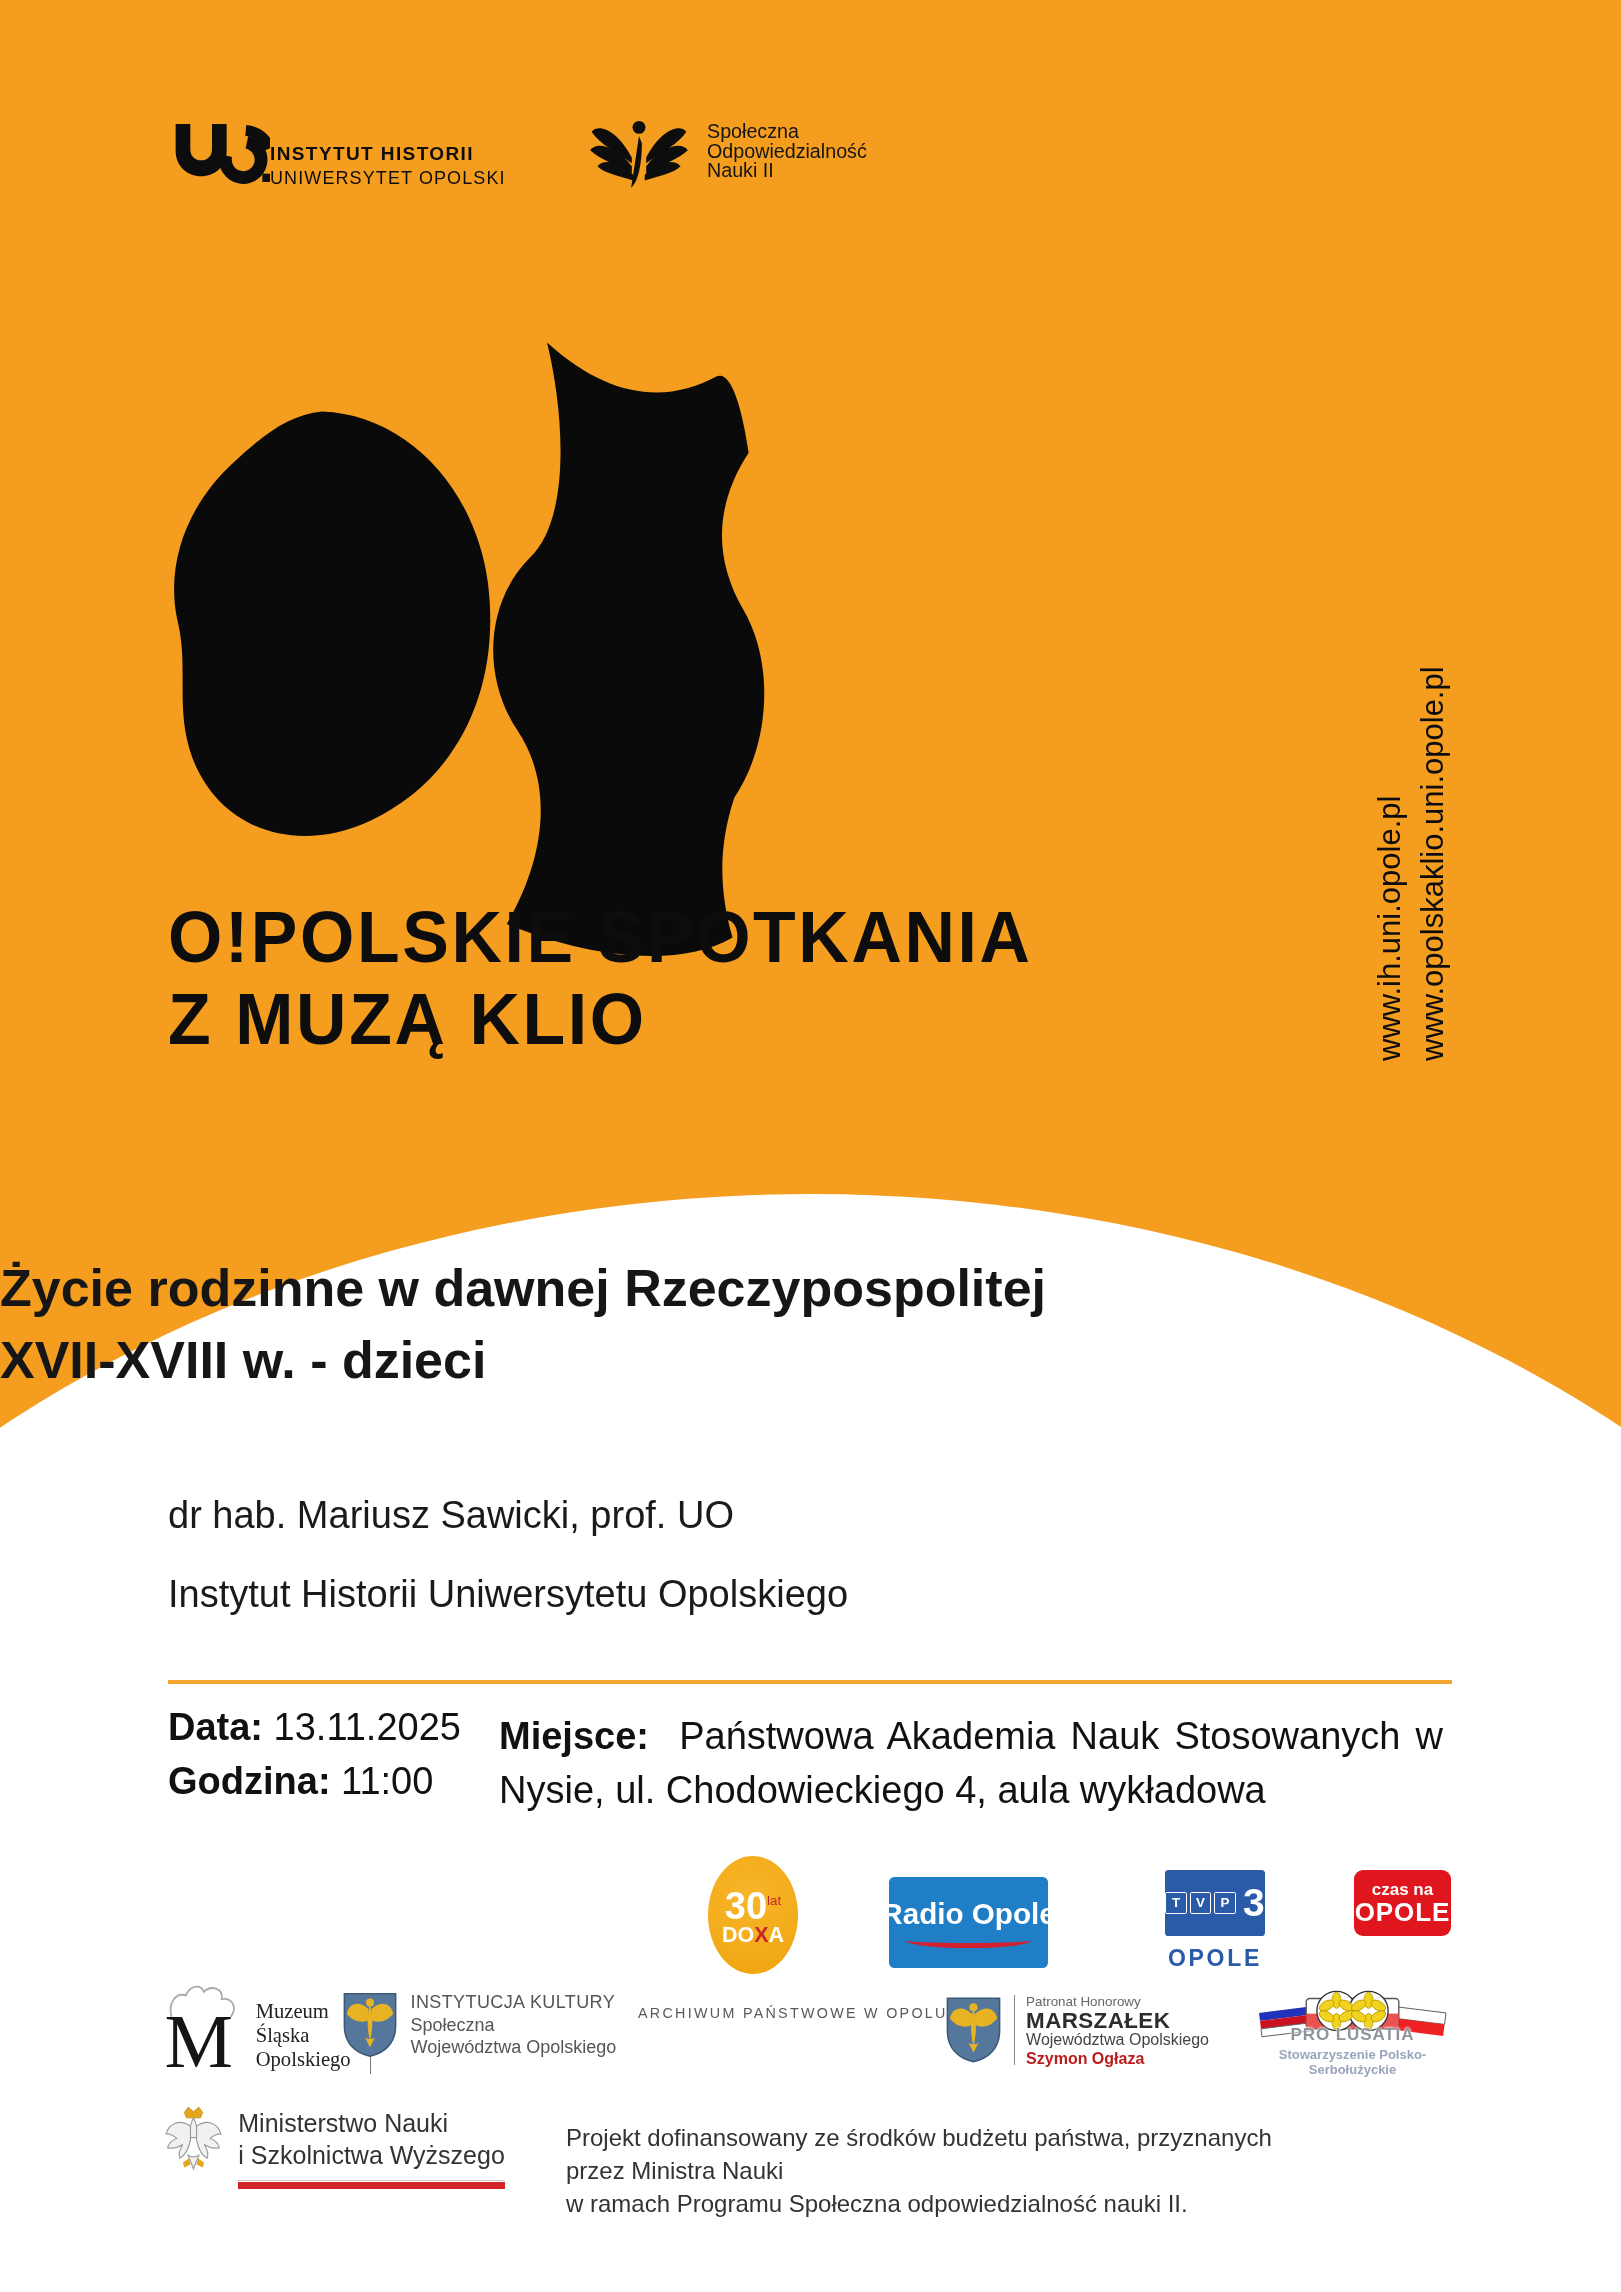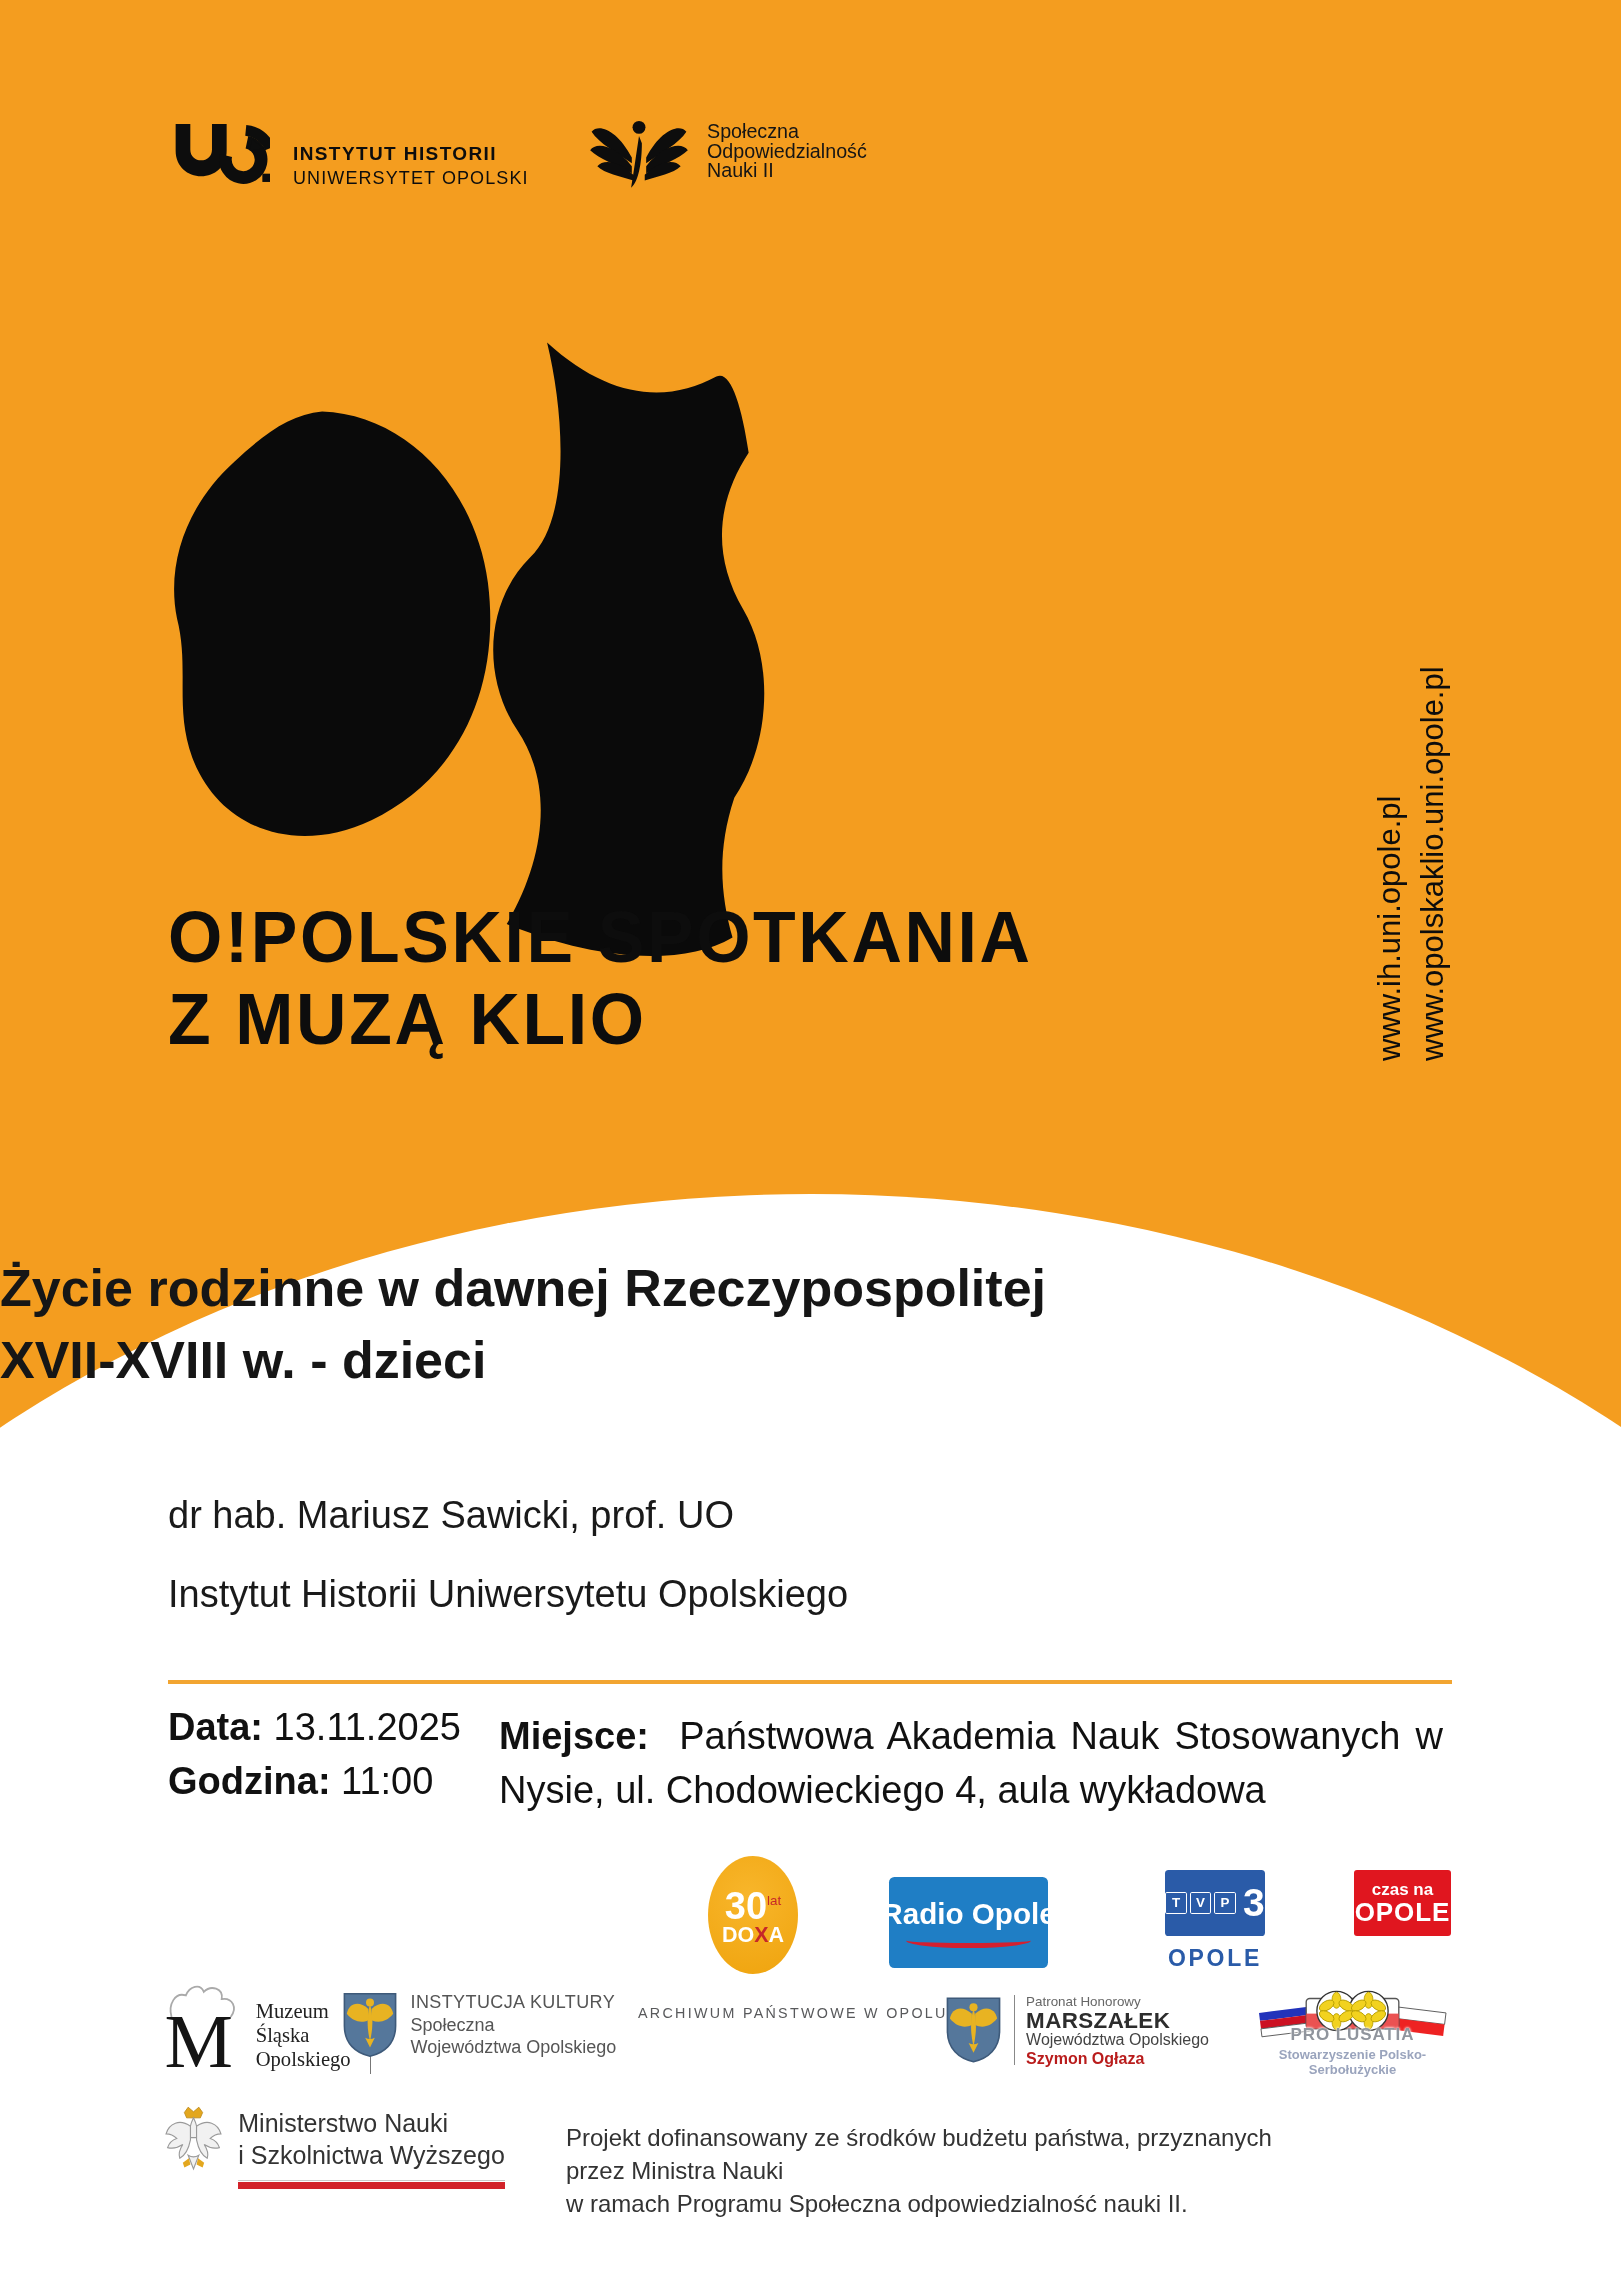--- a/index.html
+++ b/index.html
@@ -5,21 +5,21 @@
   html,body{margin:0;padding:0;background:#888;}
   .poster{
     position:relative;width:1621px;height:2293px;background:#ffffff;overflow:hidden;
     font-family:"Liberation Sans",sans-serif;color:#111;
   }
   .orange-panel{position:absolute;left:0;top:0;width:1621px;height:1431px;background:#F49D1F;}
   .white-curve{position:absolute;left:-443px;top:1194px;width:2508px;height:1970px;background:#ffffff;border-radius:50%;}
 
   
   .uo-logo{position:absolute;left:168px;top:120px;display:flex;align-items:flex-start;z-index:3;}
-  .uo-text{margin-left:23px;margin-top:23px;}
+  .uo-text{margin-top:23px;}
   .uo-text .l1{font-weight:bold;font-size:19px;letter-spacing:1.4px;color:#0d0d0d;}
   .uo-text .l2{font-size:18px;letter-spacing:1.1px;color:#0d0d0d;margin-top:2.7px;}
   .son-logo{position:absolute;left:580px;top:113px;display:flex;align-items:flex-start;z-index:3;}
   .son-text{margin-left:9px;margin-top:9px;font-size:19.7px;line-height:19.7px;color:#151515;}
 
   
   .os-shapes{position:absolute;left:134px;top:287px;z-index:3;}
 
   
   .series-title{position:absolute;left:168px;top:896px;z-index:3;font-weight:800;
@@ -53,21 +53,21 @@
   .doxa .nm .x{color:#C62828;}
   .radio-opole{position:absolute;left:889px;top:1877px;width:159px;height:91px;background:#1F7EC5;border-radius:5.4px;
     display:flex;flex-direction:column;align-items:center;justify-content:center;z-index:3;}
   .radio-opole .t{color:#fff;font-weight:bold;font-size:29.6px;white-space:nowrap;}
   .radio-opole .swoosh{width:125px;height:10.7px;border-bottom:5.4px solid #D41F2F;border-radius:50%;margin-top:1.8px;}
   .tvp3{position:absolute;left:1148px;top:1870px;width:134px;z-index:3;text-align:center;}
   .tvp3 .box{width:100px;height:66px;margin:0 auto;background:#2A5BA8;border-radius:3.6px;display:flex;align-items:center;justify-content:center;gap:2.7px;}
   .tvp3 .lb{width:19.7px;height:19.7px;border:1.8px solid #fff;border-radius:1.8px;color:#fff;font-weight:bold;font-size:13.4px;line-height:19.7px;text-align:center;}
   .tvp3 .digit{color:#fff;font-weight:800;font-size:39px;margin-left:4.5px;}
   .tvp3 .city{color:#2A5BA8;font-weight:800;font-size:23px;letter-spacing:2.7px;margin-top:9px;}
-  .czas{position:absolute;left:1354px;top:1870px;width:97px;height:66px;background:#E0161F;border-radius:3px;
+  .czas{position:absolute;left:1354px;top:1870px;width:97px;height:66px;background:#E0161F;border-radius:9px;
     display:flex;flex-direction:column;align-items:center;justify-content:center;z-index:3;}
   .czas .c1{color:#fff;font-weight:800;font-size:17px;line-height:18px;}
   .czas .c2{color:#fff;font-weight:800;font-size:26px;line-height:27px;letter-spacing:0.9px;}
 
   
   .muzeum{position:absolute;left:159px;top:1992px;display:flex;align-items:center;z-index:3;}
   .muzeum .mark{position:relative;width:86px;height:86px;}
   .muzeum .mark .m{position:absolute;left:5.4px;top:12.5px;font-family:"Liberation Serif",serif;font-size:77px;line-height:72px;color:#151515;}
   .muzeum .txt{font-family:"Liberation Serif",serif;font-size:20.6px;line-height:24px;color:#222;margin-left:10.7px;}
   .muzeum .vdiv{width:0.9px;height:77px;background:#777;margin-left:19.7px;}

